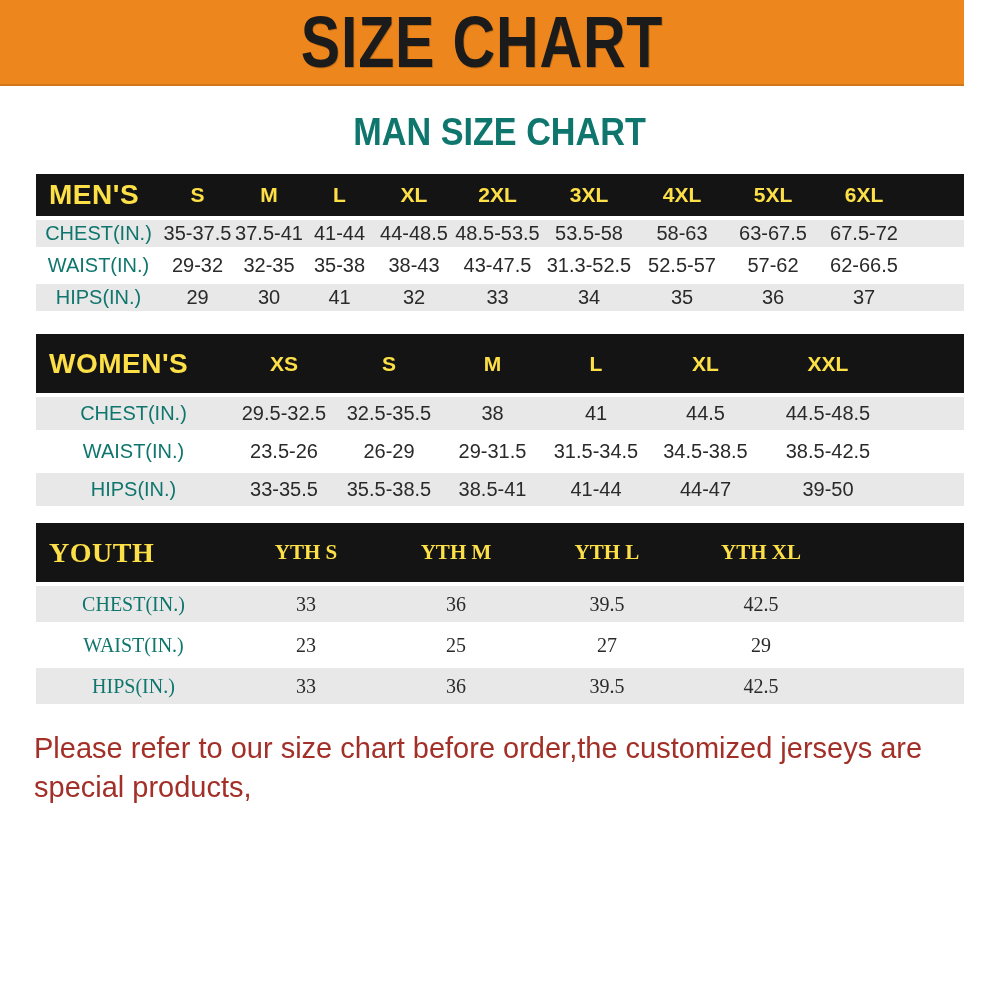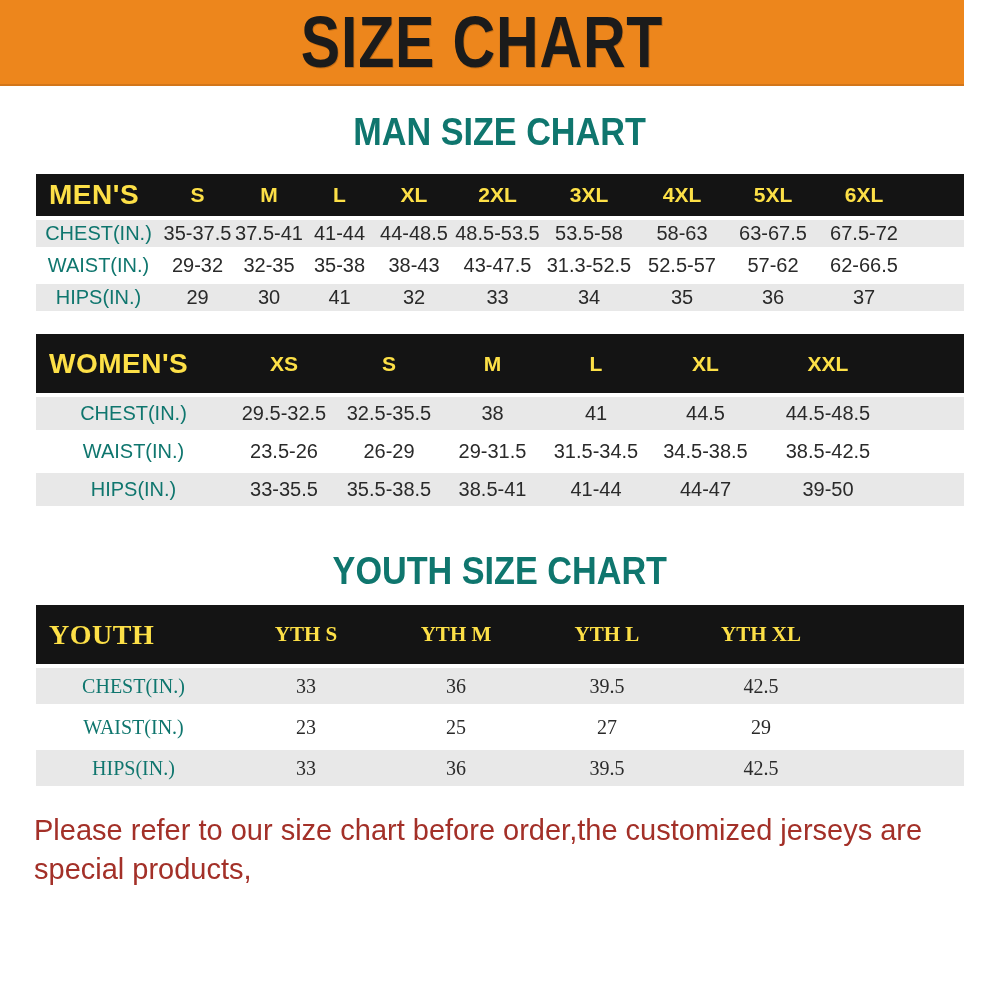--- a/index.html
+++ b/index.html
@@ -191,21 +191,20 @@
           <td>41-44</td>
           <td>44-47</td>
           <td>39-50</td>
           <td></td>
         </tr>
       </tbody>
     </table>
 </div>
 
 <div class="t3">
-  <div class="sec-title"><span>YOUTH SIZE CHART</span></div>
   <table class="size-table">
       <colgroup>
         <col style="width: 195px;">
         <col style="width: 150px;">
         <col style="width: 150px;">
         <col style="width: 152px;">
         <col style="width: 156px;">
         <col style="width: 125px;">
       </colgroup>
       <thead>

